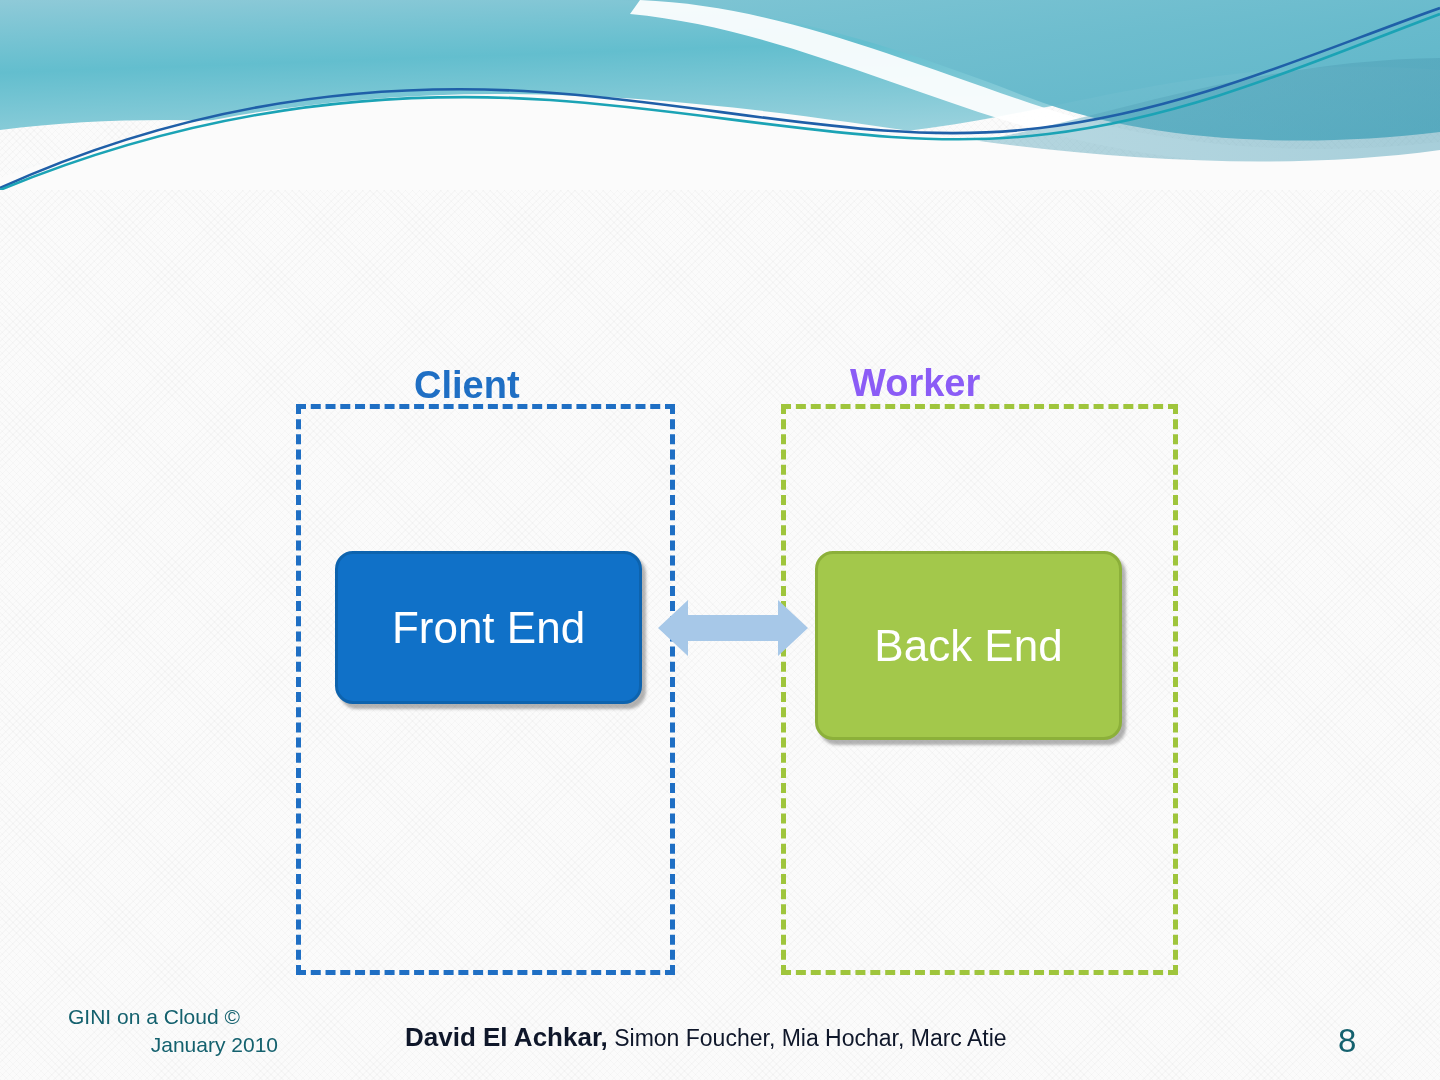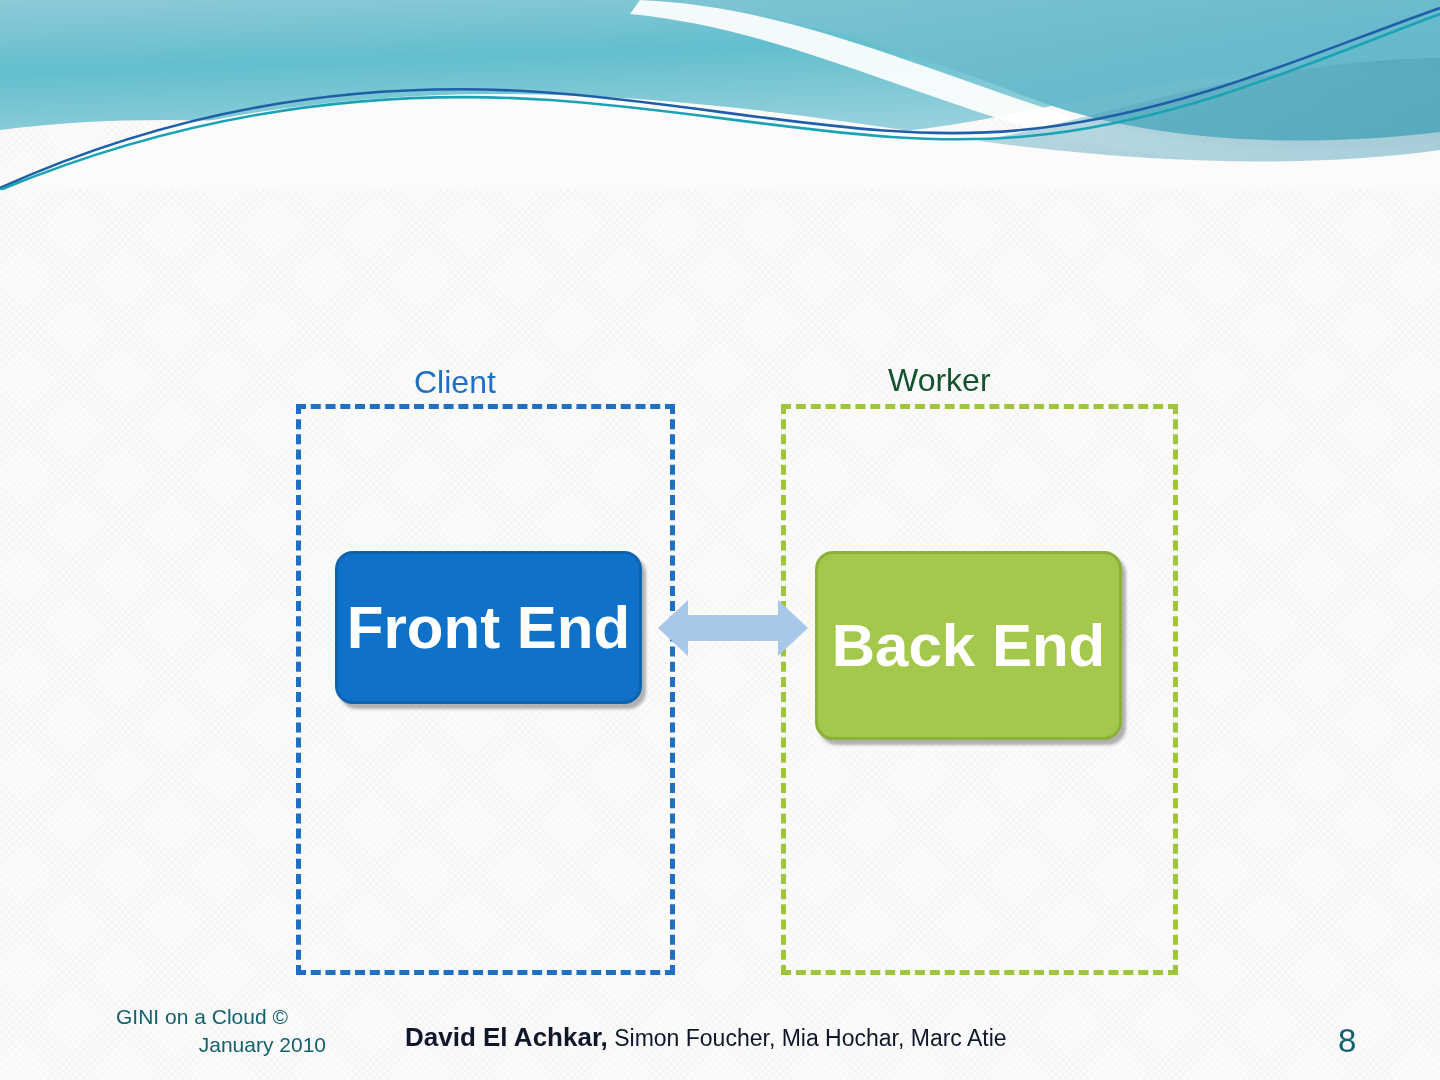--- a/index.html
+++ b/index.html
@@ -65,47 +65,47 @@
   #worker-zone {
     left: 781px;
     top: 404px;
     width: 397px;
     height: 571px;
     border: 5px dashed #9fc53c;
   }
   .zone-label {
     position: absolute;
     z-index: 7;
-    font-size: 32px;
+    font-size: 38px;
     line-height: 1;
-    font-weight: 400;
+    font-weight: 700;
     white-space: nowrap;
   }
   #client-label {
     left: 414px;
     top: 366px;
     color: #1f6fc4;
   }
   #worker-label {
-    left: 888px;
+    left: 850px;
     top: 364px;
-    color: #14532d;
+    color: #8b5cf6;
   }
 
   
   .proc-box {
     position: absolute;
     z-index: 8;
     border-radius: 18px;
     display: flex;
     align-items: center;
     justify-content: center;
     color: #ffffff;
-    font-size: 60px;
-    font-weight: 700;
+    font-size: 44px;
+    font-weight: 400;
     white-space: nowrap;
     box-sizing: border-box;
   }
   #front-end-box {
     left: 335px;
     top: 551px;
     width: 307px;
     height: 153px;
     background: #1071c8;
     border: 3px solid #0d63ae;
@@ -135,21 +135,20 @@
   #footer-left {
     position: absolute;
     left: 68px;
     top: 1003px;
     width: 210px;
     z-index: 6;
     color: #14616e;
     font-size: 21px;
     line-height: 1.35;
     text-align: right;
-    margin-left: 48px;
   }
   #footer-left .line1 { text-align: left; }
   #footer-authors {
     position: absolute;
     left: 405px;
     top: 1022px;
     z-index: 6;
     color: #0f172a;
     font-size: 23px;
     line-height: 1.2;

